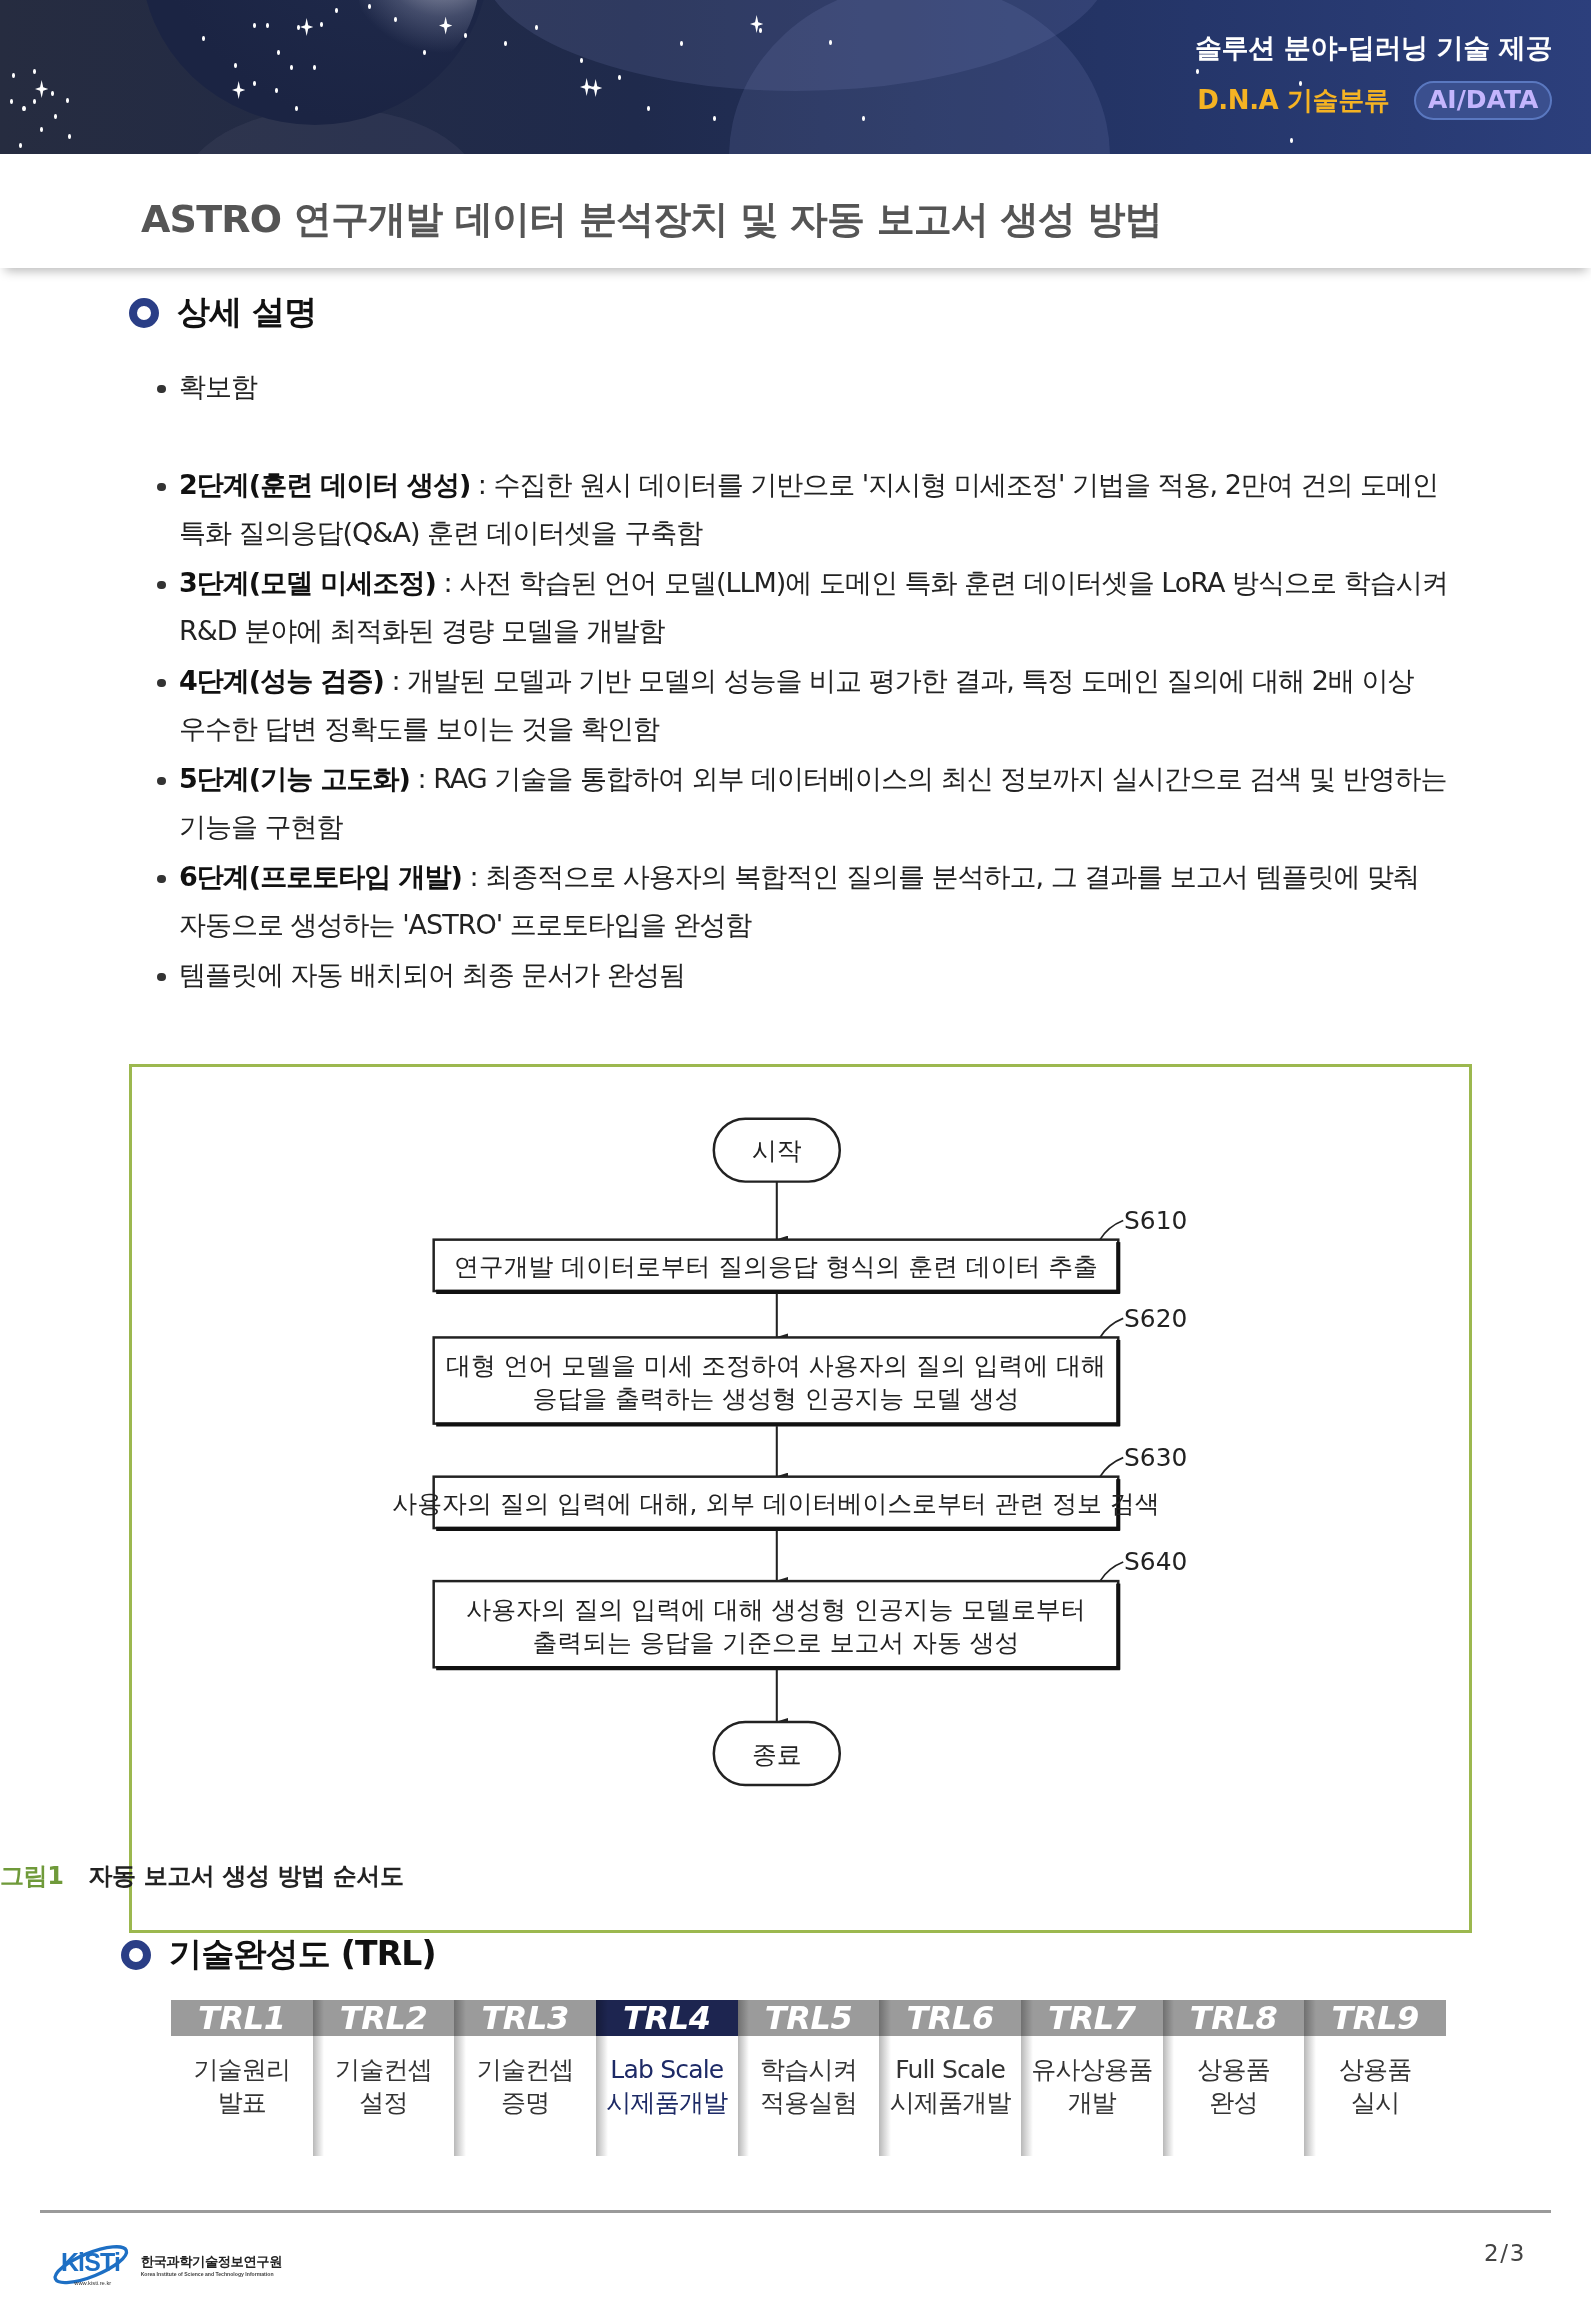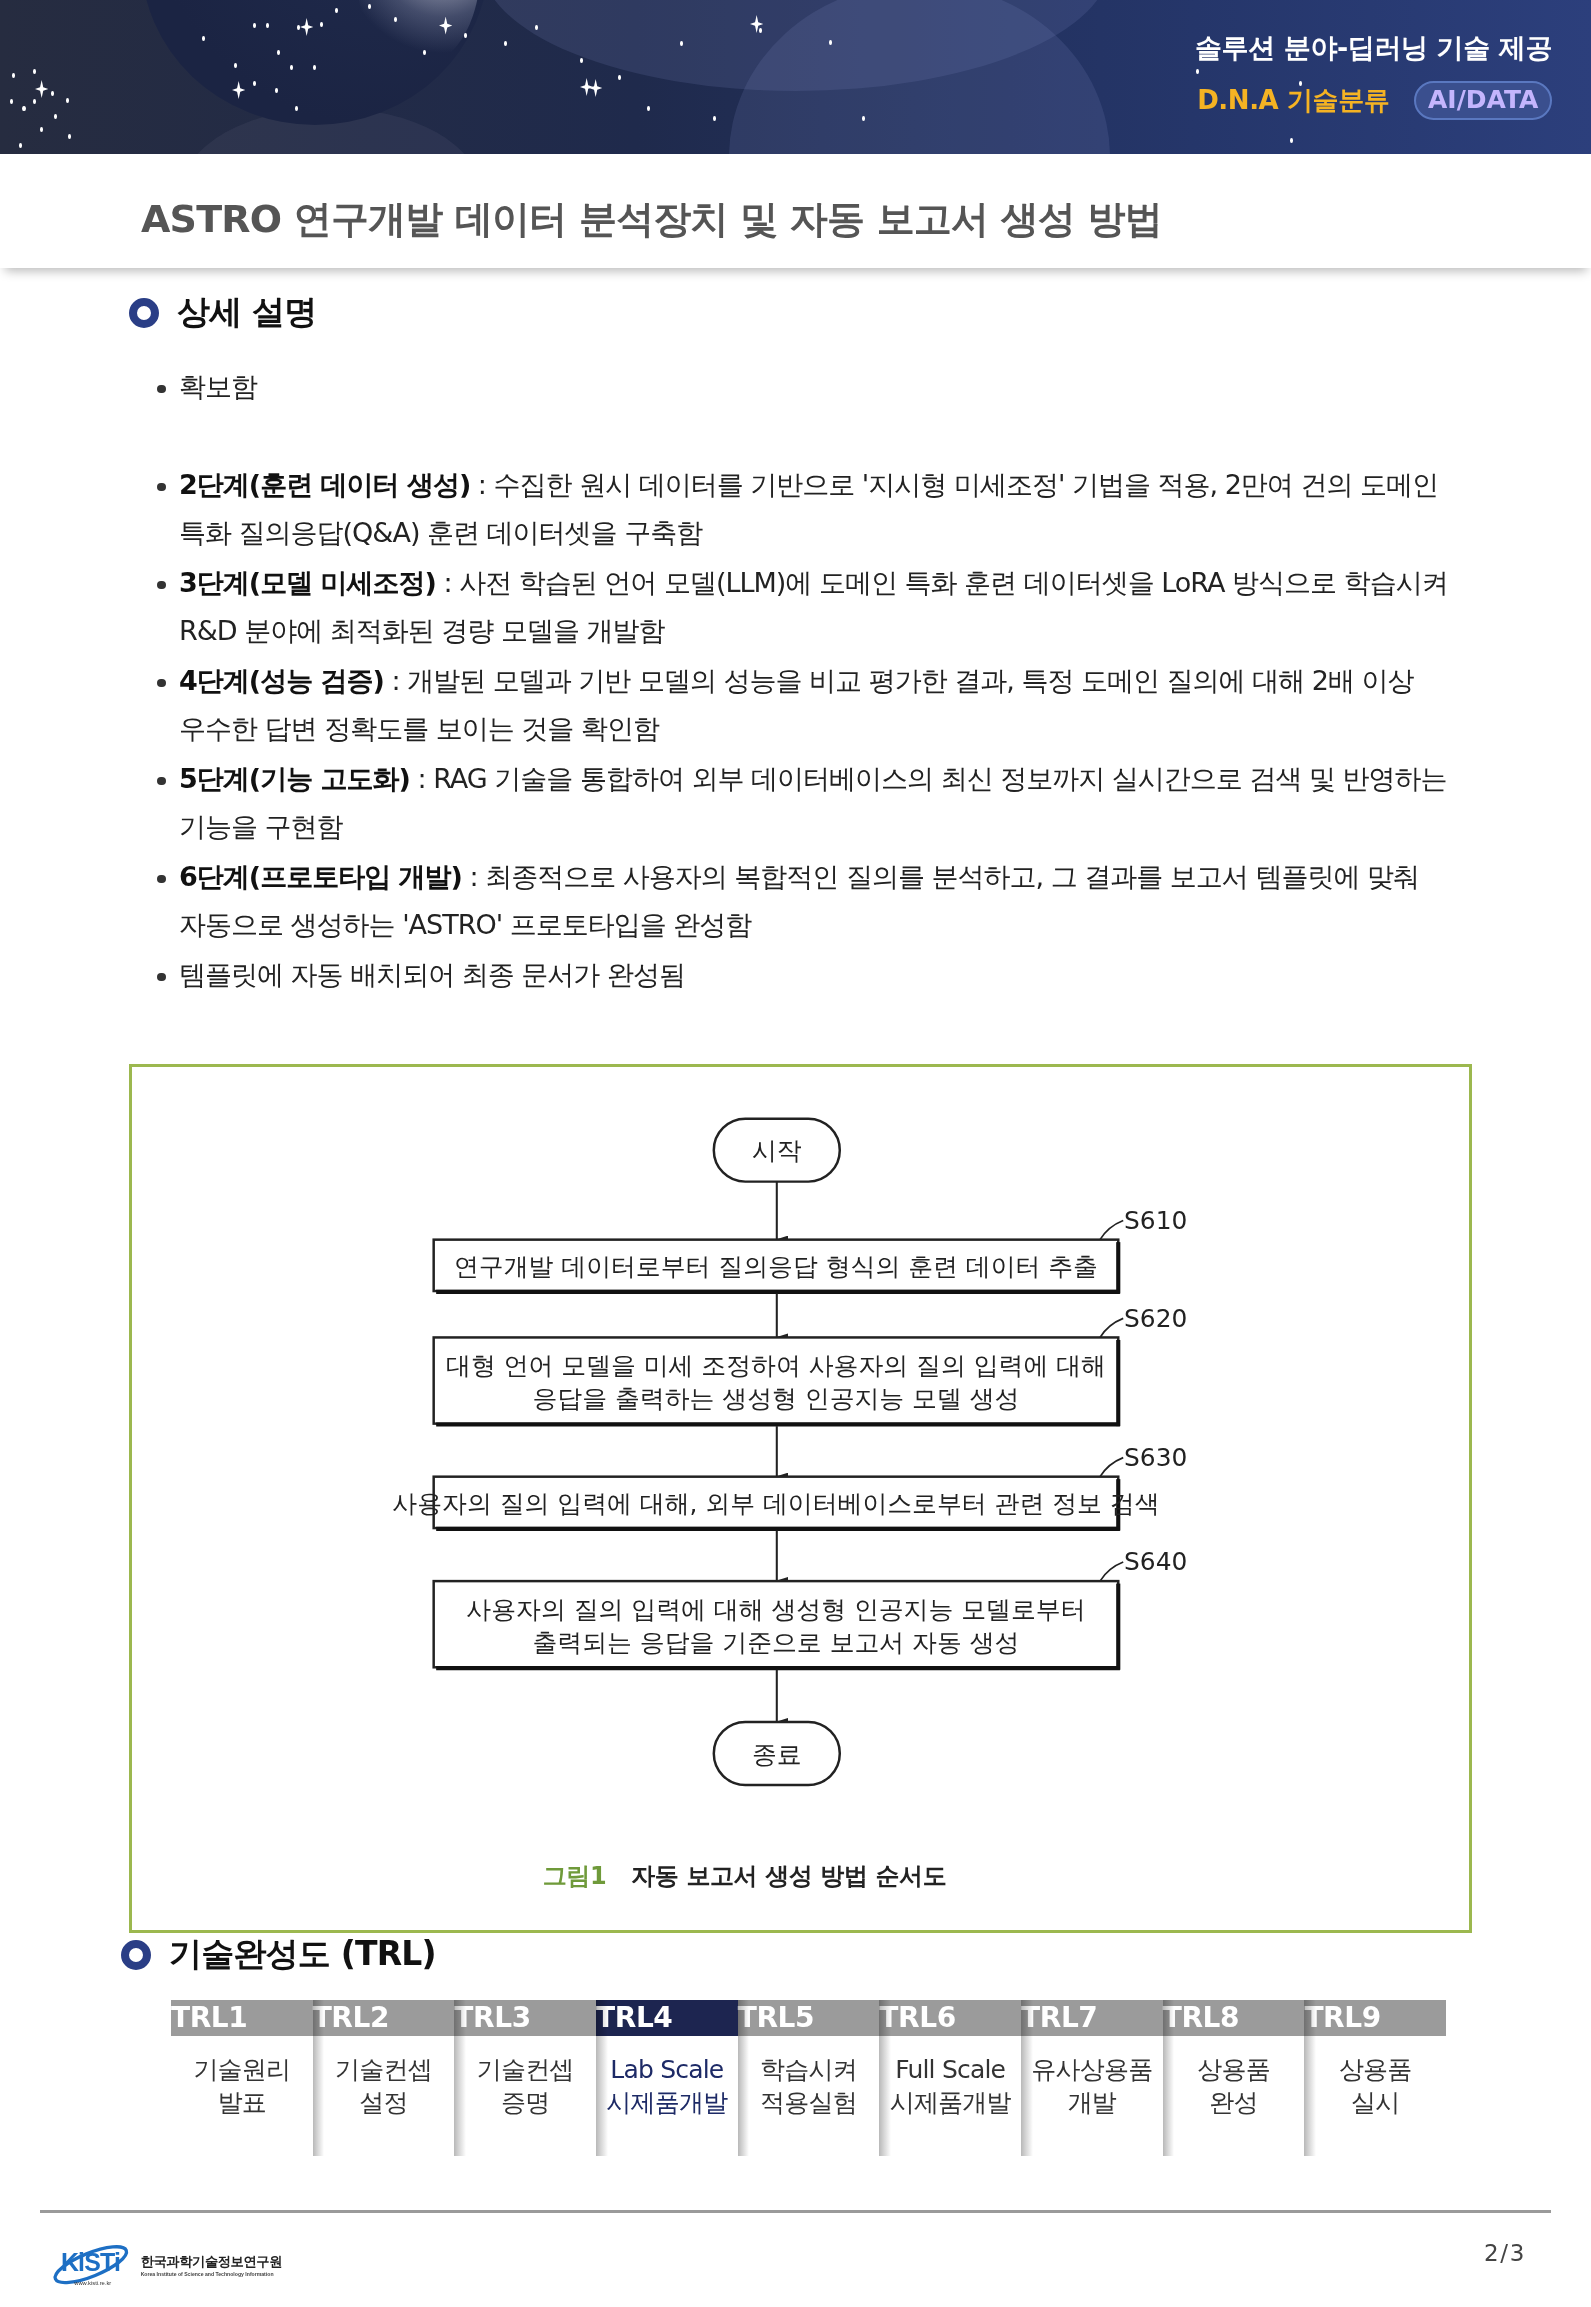--- a/index.html
+++ b/index.html
@@ -79,31 +79,31 @@
   }
   .bullet .label { font-weight: bold; color: #111; }
 
   
   .figure-box {
     position: absolute; left: 129px; top: 1064px; width: 1343px; height: 869px;
     border: 3.3px solid #9cb84f; background: #fff;
   }
   .flow-svg { position: absolute; left: 0; top: 0; }
   .caption {
-    position: absolute; left: 0; top: 1860px; width: 1472px; text-align: center;
-    font-size: 24px; font-weight: bold; color: #222; letter-spacing: -0.4px; padding-left: 17px;
+    position: absolute; left: 0; top: 1860px; width: 1472px; 
+    font-size: 24px; font-weight: bold; color: #222; letter-spacing: -0.4px;
   }
   .caption .fig-num { color: #6f9a3a; margin-right: 25px; }
 
   
   .trl-table { position: absolute; left: 171px; top: 2000px; width: 1275px; display: flex; }
   .trl-col { position: relative; width: 142px; }
   .trl-head {
-    height: 36px; background: #9b9b9b; color: #fff; font-weight: bold; font-size: 28px;
-    text-align: left; line-height: 36px; letter-spacing: -0.4px;
+    height: 36px; background: #9b9b9b; color: #fff; font-weight: bold; font-size: 32px;
+    text-align: center; line-height: 36px; letter-spacing: -0.4px; font-style: italic;
   }
   .trl-col.active .trl-head { background: #1d2550; }
   .trl-body {
     height: 120px; text-align: center; font-size: 25px; line-height: 33px; color: #333;
     padding-top: 16.6px; letter-spacing: -0.8px;
   }
   .trl-col.active .trl-body { color: #1d2a66; }
   .trl-col:not(:first-child)::before {
     content: ""; position: absolute; left: 0; top: 0; width: 11.6px; height: 156px;
     background: linear-gradient(90deg, rgba(0,0,0,0.28), rgba(0,0,0,0));

